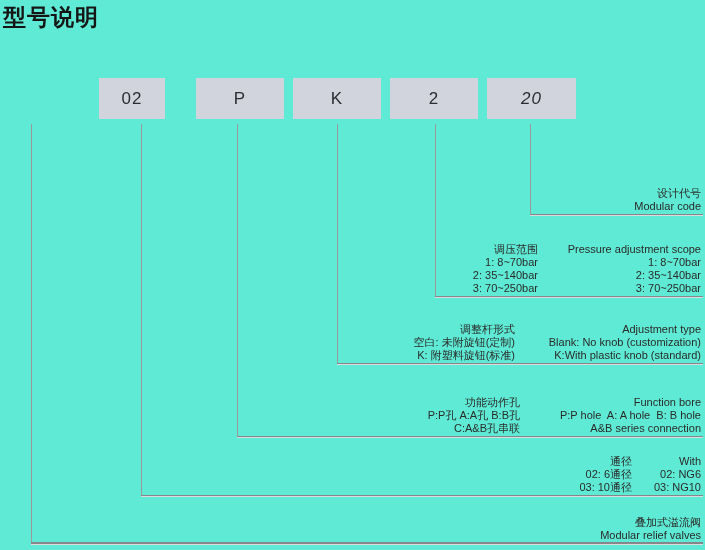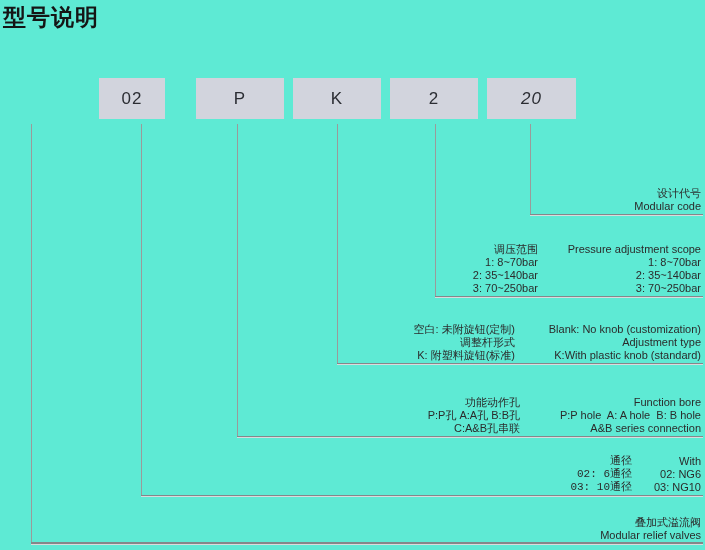--- a/index.html
+++ b/index.html
@@ -38,21 +38,21 @@
     text-align:right;
   }
   .row{display:flex;justify-content:flex-end;}
   .row span{display:inline-block;text-align:right;white-space:pre;}
   .sec-pressure .cn{width:112px;}
   .sec-pressure .en{width:163px;}
   .sec-adjust  .cn{width:132px;}
   .sec-adjust  .en{width:186px;}
   .sec-bore    .cn{width:125px;}
   .sec-bore    .en{width:181px;}
-  .sec-size    .cn{width:84px;font-family:Liberation Mono, monospace;}
+  .sec-size    .cn{width:84px;}
   .sec-size    .en{width:69px;}
 </style>
 </head>
 <body>
 
 <div class="page">
 
   <div class="title">型号说明</div>
 
   <div class="model-box" style="left:99px;width:66px;">02</div>
@@ -98,26 +98,26 @@
       <span class="en">2: 35~140bar</span>
     </div>
     <div class="row">
       <span class="cn">3: 70~250bar</span>
       <span class="en">3: 70~250bar</span>
     </div>
   </div>
 
   <div class="section sec-adjust" style="bottom:188px;">
     <div class="row">
+      <span class="cn">调整杆形式</span>
+      <span class="en">Adjustment type</span>
+    </div>
+    <div class="row">
       <span class="cn">空白: 未附旋钮(定制)</span>
       <span class="en">Blank: No knob (customization)</span>
-    </div>
-    <div class="row">
-      <span class="cn">调整杆形式</span>
-      <span class="en">Adjustment type</span>
     </div>
     <div class="row">
       <span class="cn">K: 附塑料旋钮(标准)</span>
       <span class="en">K:With plastic knob (standard)</span>
     </div>
   </div>
 
   <div class="section sec-bore" style="bottom:115px;">
     <div class="row">
       <span class="cn">功能动作孔</span>

